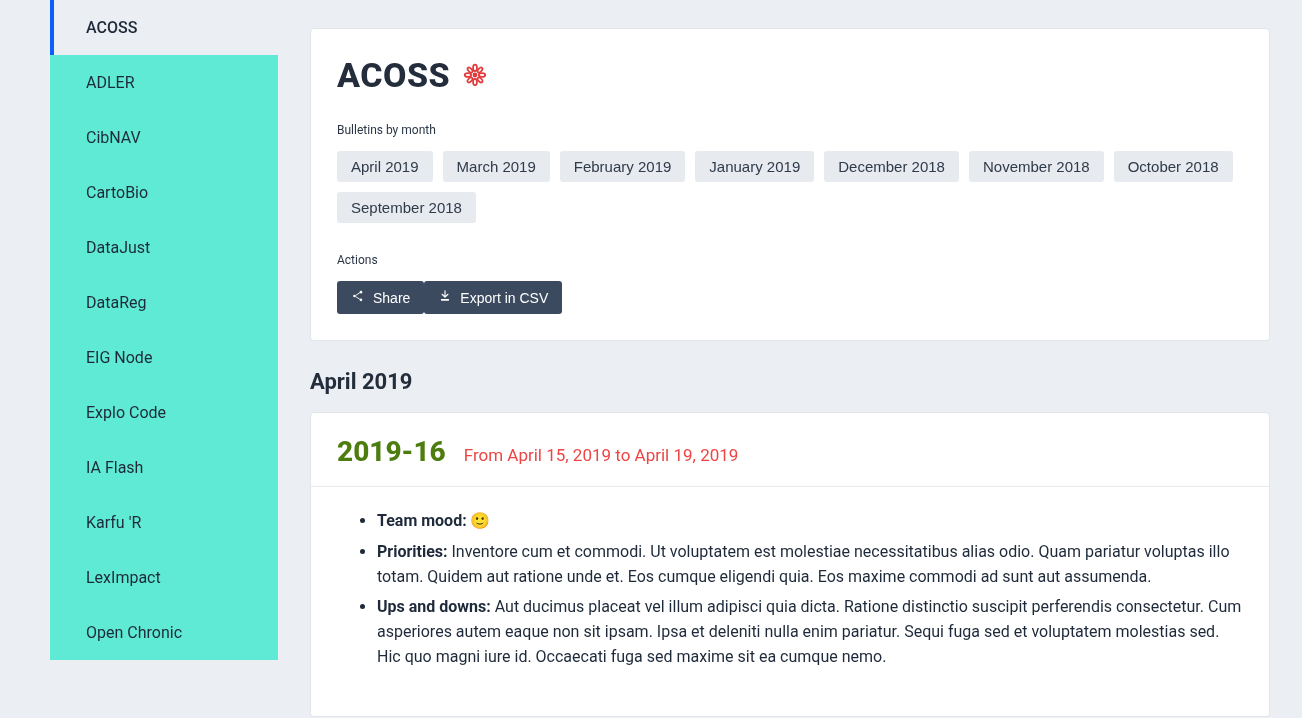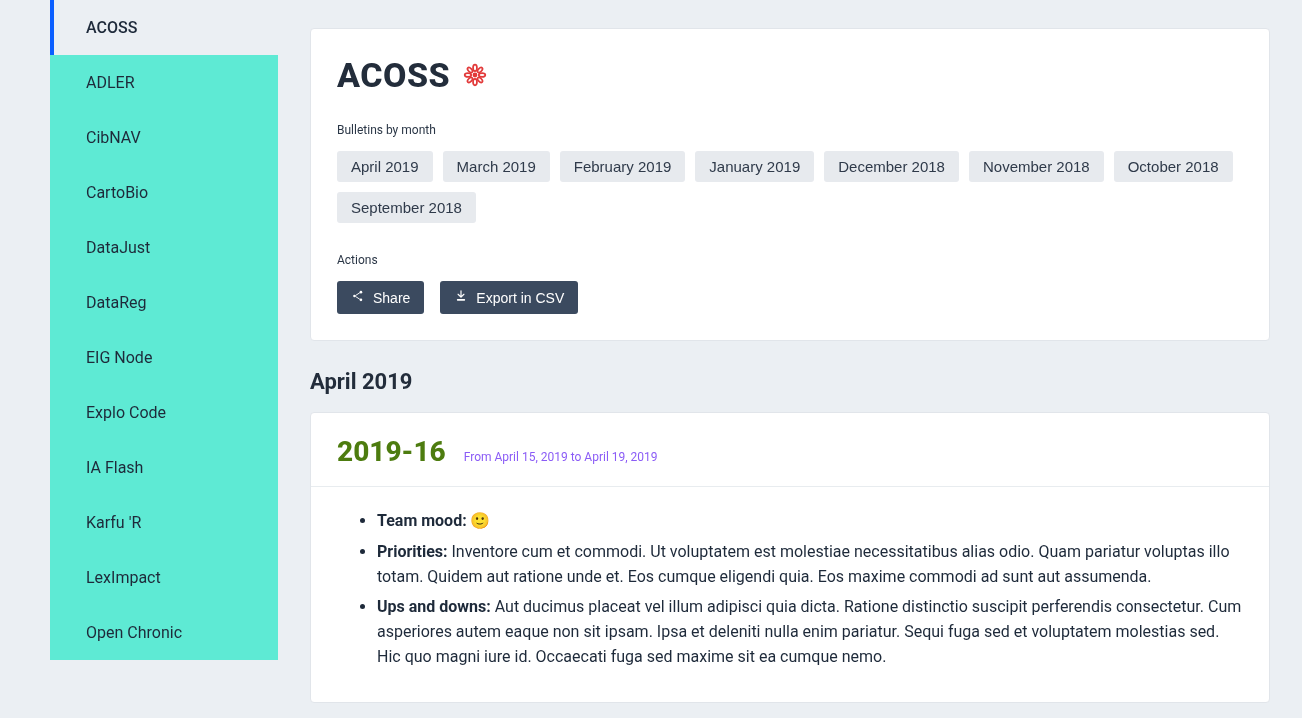--- a/index.html
+++ b/index.html
@@ -73,21 +73,21 @@
     background: #e7eaee;
     color: #2f3a4a;
     padding: 7px 14px;
     border-radius: 3px;
     font-size: 15px;
     cursor: pointer;
     border: none;
   }
   .actions-row {
     display: flex;
-    gap: 16px;
+    gap: 0;
   }
   .btn {
     background: #3b4a5f;
     color: #fff;
     border: none;
     padding: 8px 14px;
     border-radius: 3px;
     font-size: 14px;
     display: inline-flex;
     align-items: center;
@@ -116,25 +116,25 @@
     display: flex;
     align-items: baseline;
     gap: 18px;
   }
   .bulletin-id {
     font-size: 28px;
     font-weight: 800;
     color: #4d7c0f;
   }
   .bulletin-dates {
-    font-size: 12px;
-    color: #8b5cf6;
+    font-size: 17px;
+    color: #ef4444;
   }
   .bulletin-body {
-    padding: 22px 26px 26px 26px;
+    padding: 22px 26px 40px 26px;
   }
   .bulletin-body ul {
     list-style: disc;
     padding-left: 40px;
   }
   .bulletin-body li {
     margin-bottom: 6px;
     line-height: 1.55;
     font-size: 16px;
     color: #1e2a3a;

